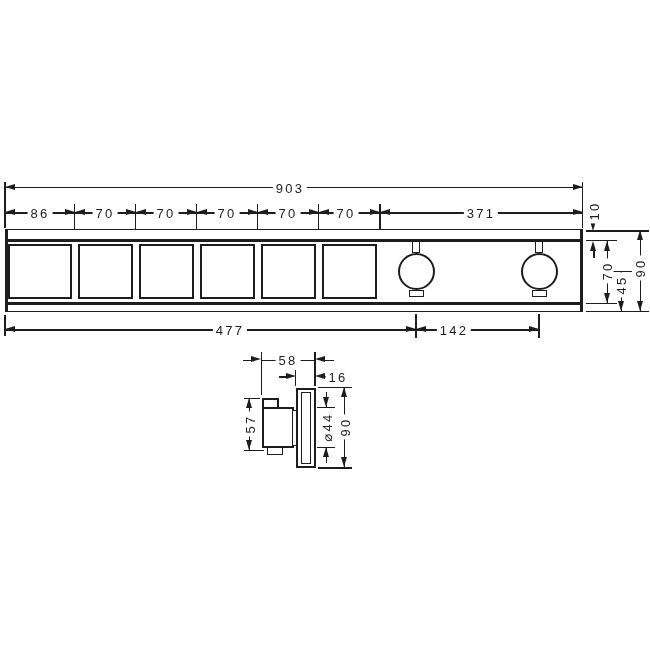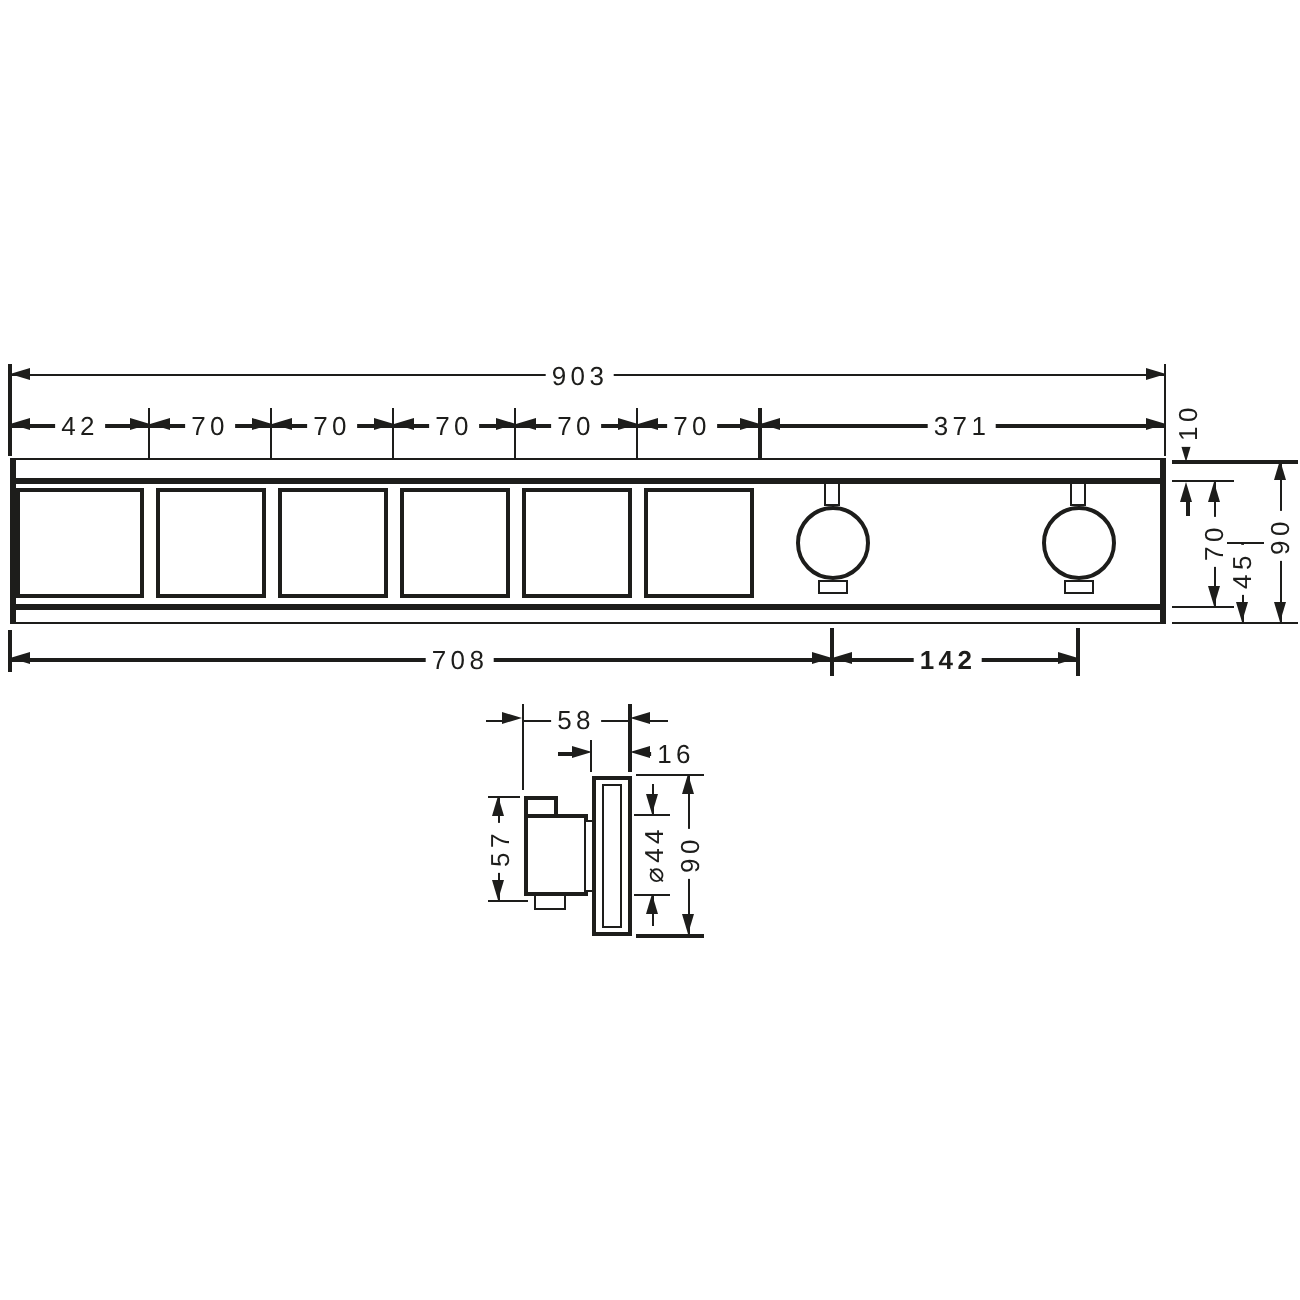--- a/index.html
+++ b/index.html
@@ -68,40 +68,40 @@
     <div class="arr l" style="left:135.5px;top:209.2px;"></div>
     <div class="arr r" style="left:186.5px;top:209.2px;"></div>
     <div class="arr l" style="left:196.5px;top:209.2px;"></div>
     <div class="arr r" style="left:247.5px;top:209.2px;"></div>
     <div class="arr l" style="left:257.5px;top:209.2px;"></div>
     <div class="arr r" style="left:308.5px;top:209.2px;"></div>
     <div class="arr l" style="left:318.5px;top:209.2px;"></div>
     <div class="arr r" style="left:370px;top:209.2px;"></div>
     <div class="arr l" style="left:380px;top:209.2px;"></div>
     <div class="arr r" style="left:573px;top:209.2px;"></div>
-    <div class="txt" style="left:40px;top:213px;">42</div>
+    <div class="txt" style="left:40px;top:213px;">86</div>
     <div class="txt" style="left:105px;top:213px;">70</div>
     <div class="txt" style="left:166px;top:213px;">70</div>
     <div class="txt" style="left:227px;top:213px;">70</div>
     <div class="txt" style="left:288px;top:213px;">70</div>
     <div class="txt" style="left:346px;top:213px;">70</div>
     <div class="txt" style="left:481px;top:213px;">371</div>
   </div>
 
   <div>
     <div class="ln v" style="left:4.4px;top:315px;height:21px;"></div>
     <div class="ln v" style="left:415.4px;top:314px;height:24px;"></div>
     <div class="ln v" style="left:538.4px;top:314px;height:24px;"></div>
     <div class="ln h" style="left:5px;top:329.4px;width:534px;"></div>
     <div class="arr l" style="left:5px;top:326.2px;"></div>
     <div class="arr r" style="left:406px;top:326.2px;"></div>
     <div class="arr l" style="left:416px;top:326.2px;"></div>
     <div class="arr r" style="left:529px;top:326.2px;"></div>
-    <div class="txt" style="left:230px;top:330px;">708</div>
-    <div class="txt" style="left:474px;top:330px;font-weight:bold;">142</div>
+    <div class="txt" style="left:230px;top:330px;">477</div>
+    <div class="txt" style="left:454px;top:330px;">142</div>
   </div>
 
   <div>
     <div class="ln h" style="left:585.5px;top:230.4px;width:63.5px;"></div>
     <div class="ln h" style="left:585.5px;top:239.5px;width:31px;"></div>
     <div class="ln h" style="left:612px;top:271.2px;width:19.5px;"></div>
     <div class="ln h" style="left:585.5px;top:302.8px;width:31px;"></div>
     <div class="ln h" style="left:585.5px;top:311.2px;width:63.5px;"></div>
 
     <div class="ln v" style="left:593.3px;top:205.5px;height:16px;"></div>

